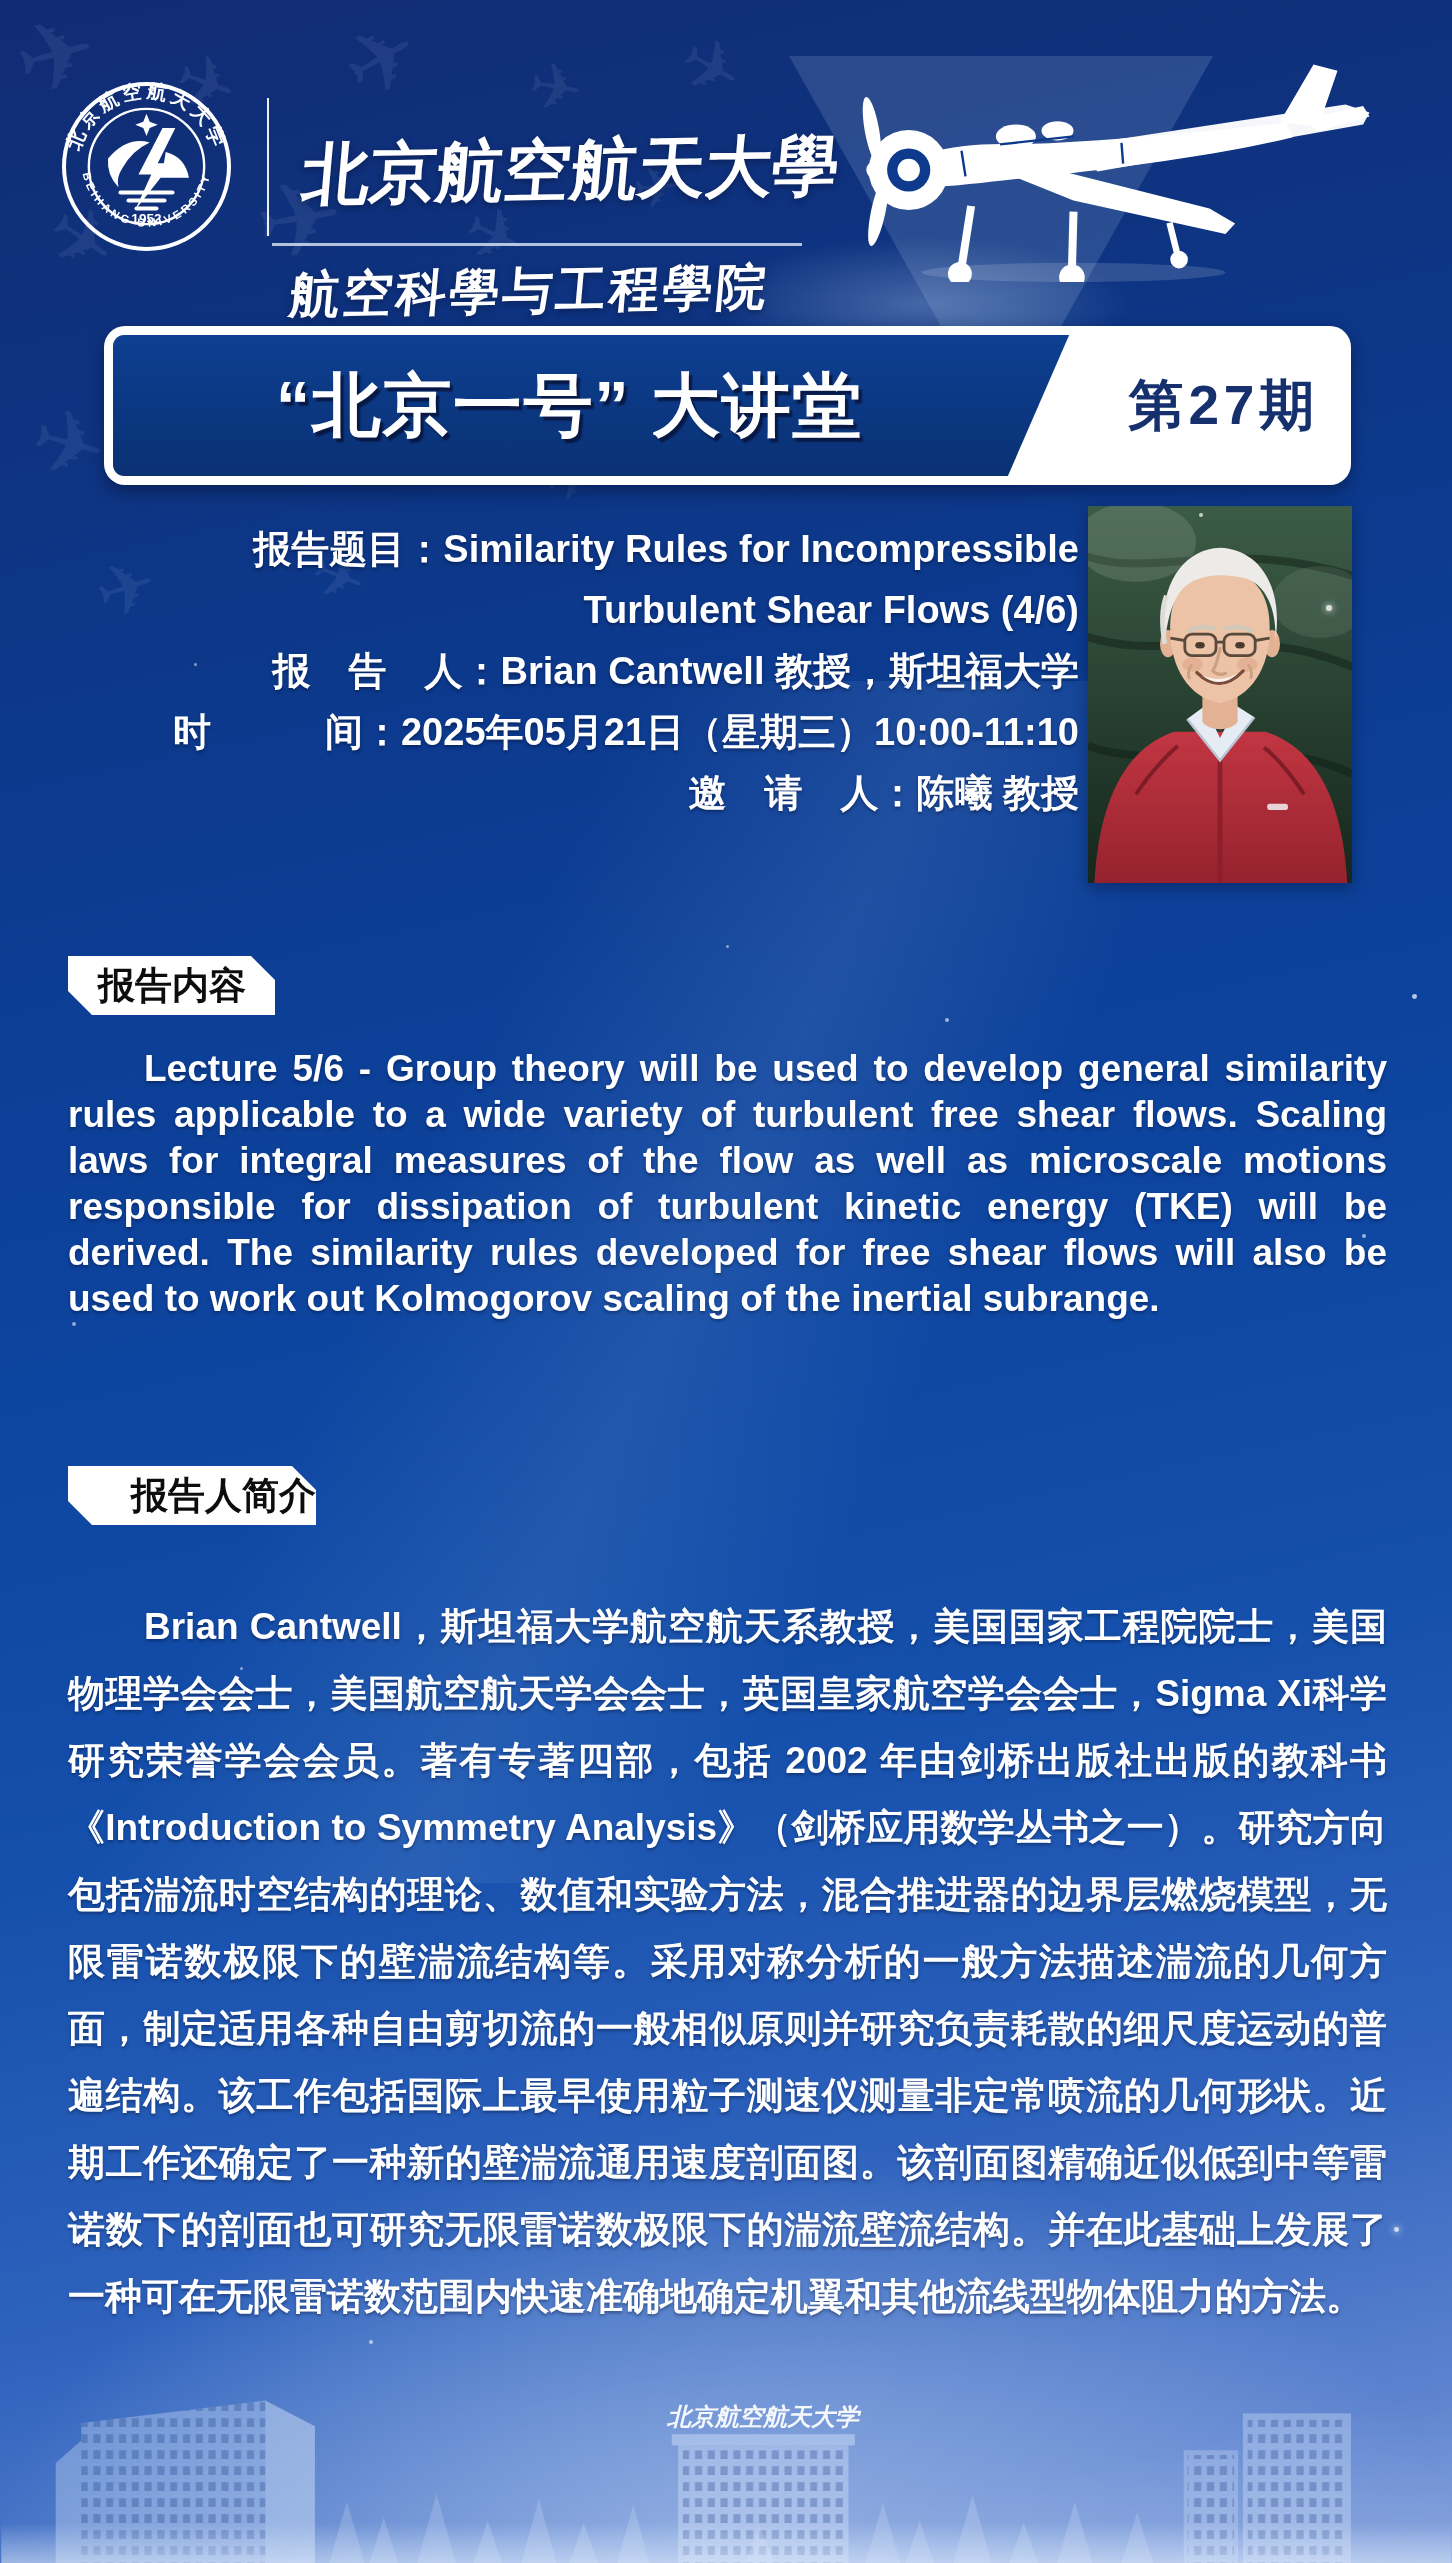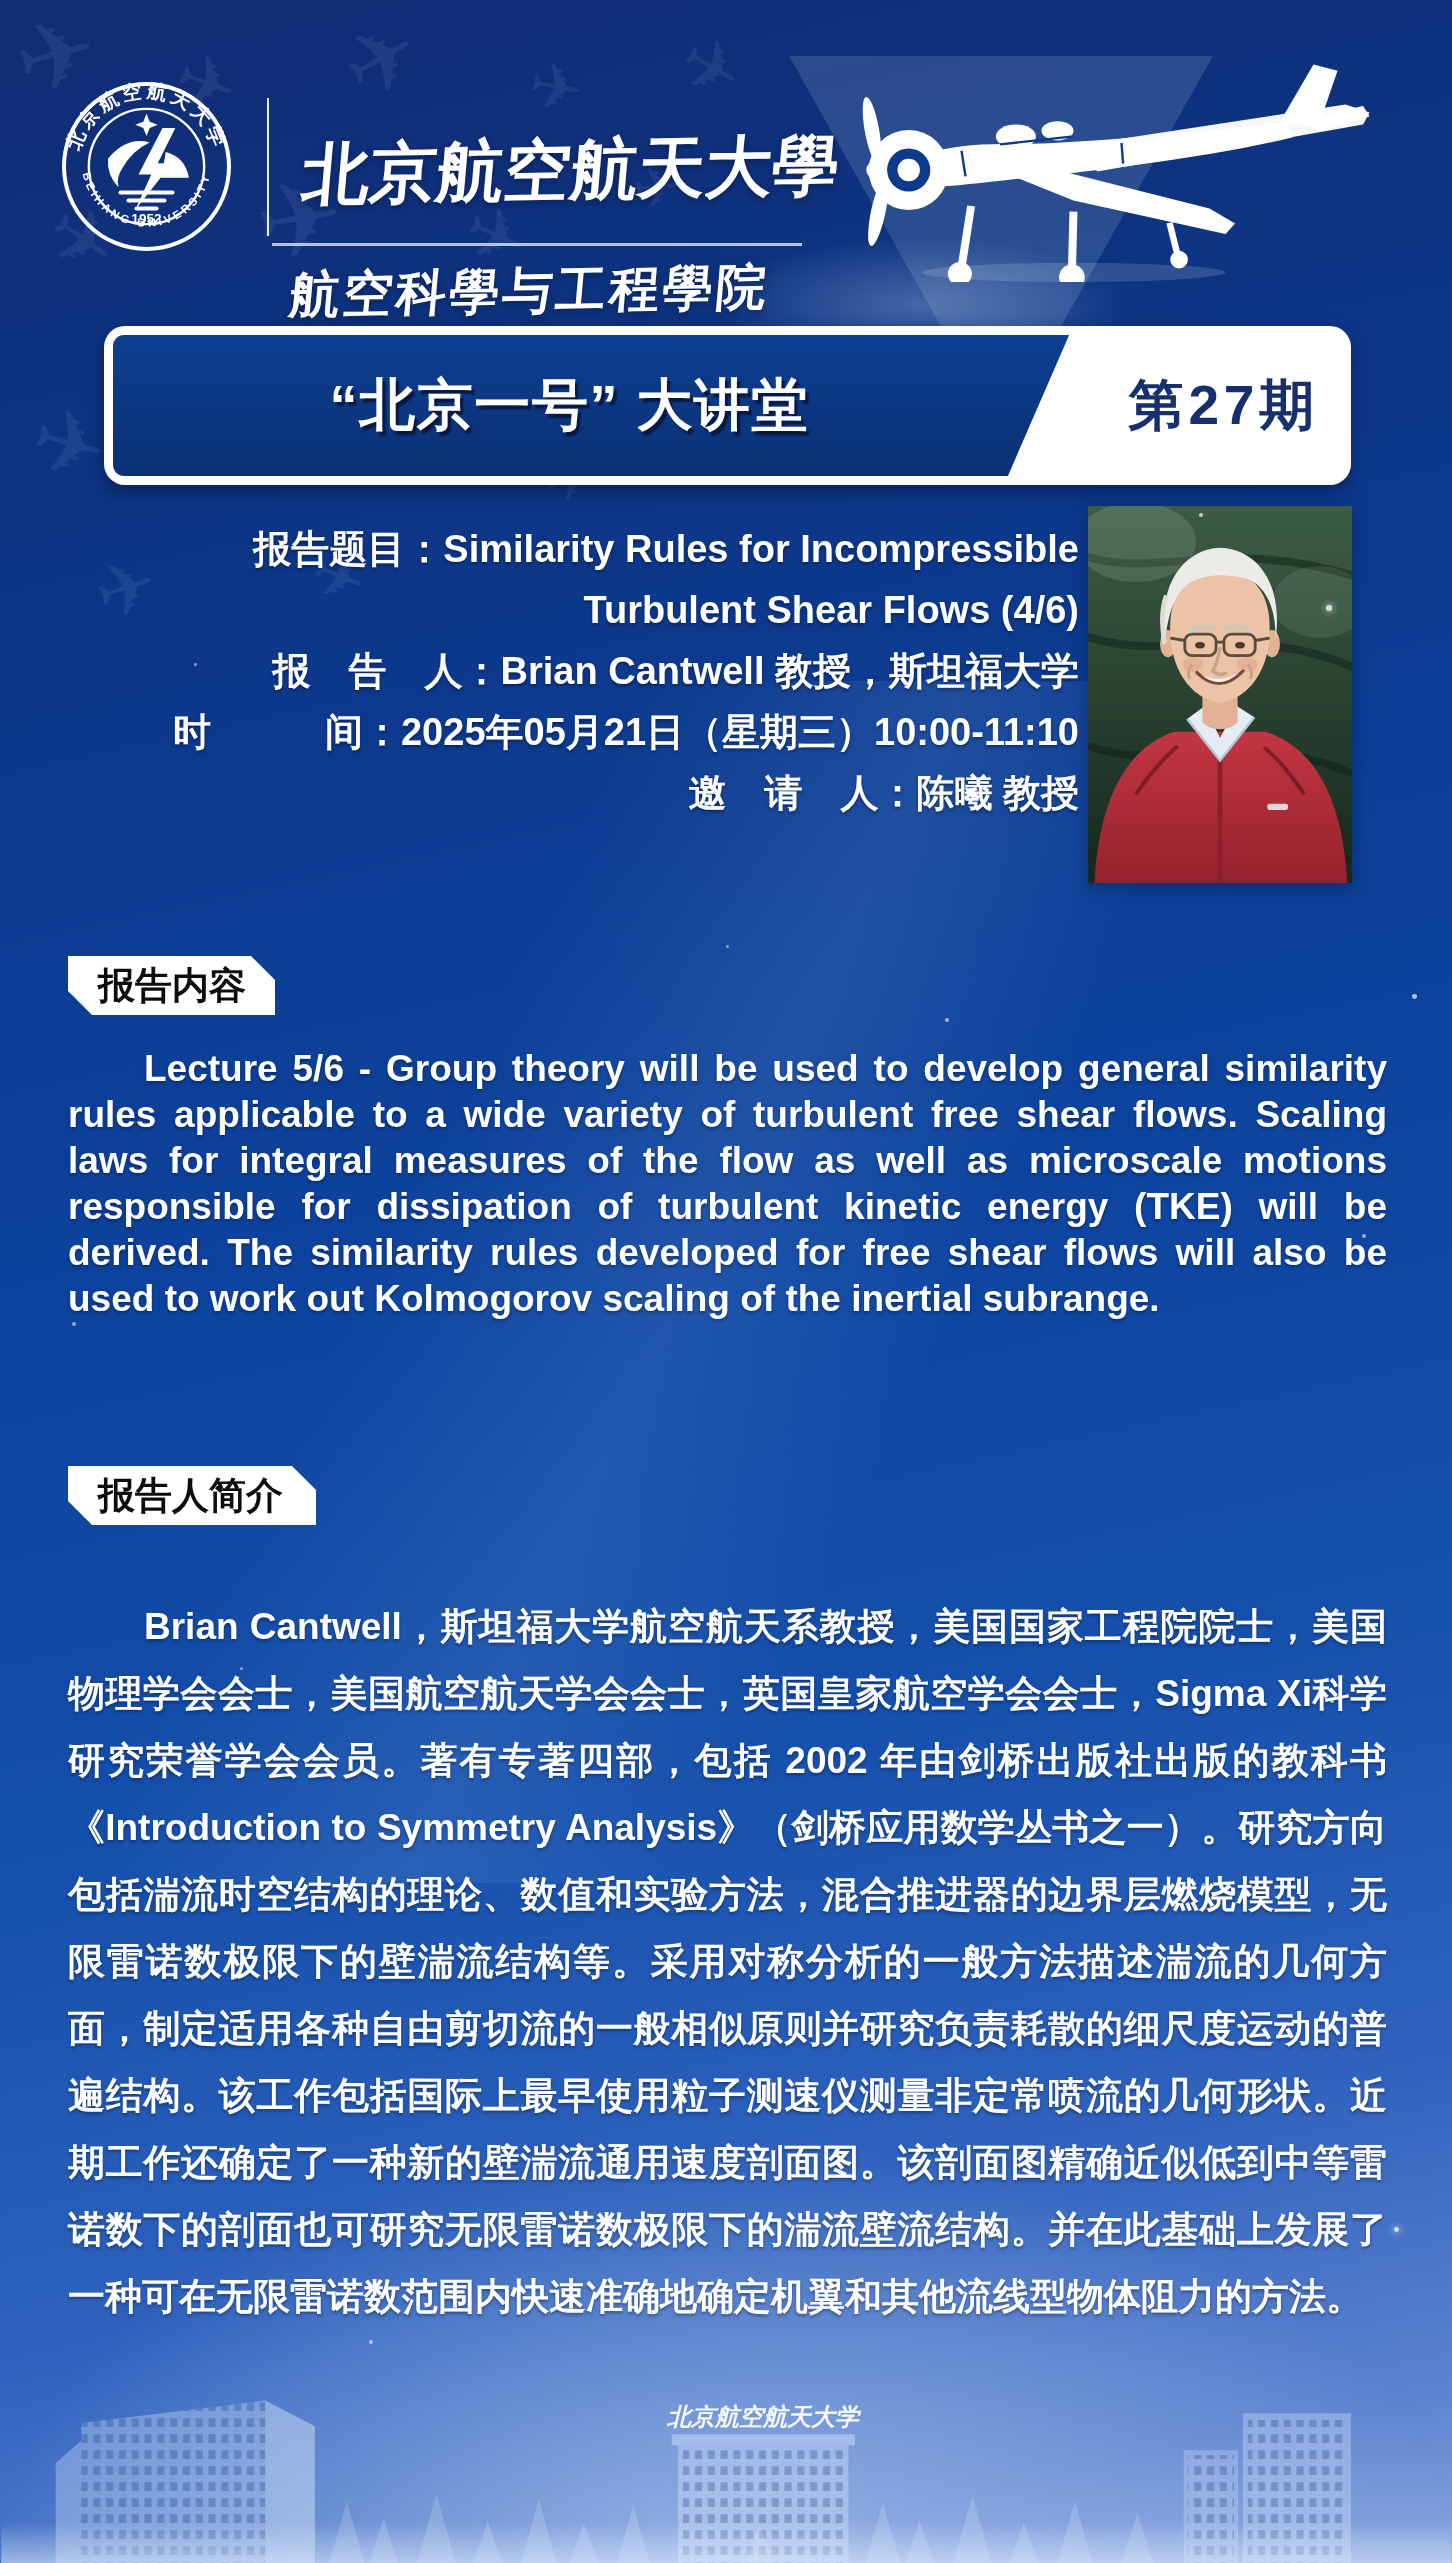--- a/index.html
+++ b/index.html
@@ -29,35 +29,35 @@
   .plane-art{position:absolute;left:833px;top:42px;width:561px;height:240px;}
   .glow-plane{position:absolute;left:713px;top:236px;width:417px;height:136px;
     background:radial-gradient(ellipse,rgba(185,208,242,.32),transparent 70%);}
   
   .banner{position:absolute;left:104px;top:326px;width:1247px;height:159px;background:#fff;
     border-radius:21px;box-shadow:0 6.4px 16px rgba(4,14,45,.45);}
   .banner-dark{position:absolute;left:8.8px;top:8.8px;right:8.8px;bottom:8.8px;border-radius:11.2px;
     background:linear-gradient(180deg,#0d3f92,#0a3173);
     clip-path:polygon(0 0,77.8% 0,72.8% 100%,0 100%);
     display:flex;align-items:center;}
-  .banner-title{width:913px;text-align:center;font-size:56px;font-weight:700;color:#fff;
+  .banner-title{width:913px;text-align:center;font-size:69px;font-weight:700;color:#fff;
     letter-spacing:1.6px;text-shadow:3.2px 4px 1.6px rgba(8,18,55,.8);white-space:nowrap;}
   .banner-issue{position:absolute;right:32px;top:50%;transform:translateY(-50%);
     font-size:55px;font-weight:800;color:#16306e;letter-spacing:4.8px;white-space:nowrap;}
   
   .details{position:absolute;left:68px;top:519px;width:1011px;color:#fff;}
   .details .line{font-size:38px;font-weight:700;height:61px;line-height:61px;white-space:nowrap;
     text-shadow:0 1.6px 3.2px rgba(0,10,40,.45);text-align:right;}
   .photo{position:absolute;left:1088px;top:506px;width:264px;height:377px;box-shadow:0 4.8px 14.4px rgba(4,14,45,.4);}
   
   .badge{position:absolute;left:68px;background:#fff;color:#0d0d0d;font-size:37px;font-weight:700;
     height:59px;line-height:59px;box-sizing:border-box;padding-left:30px;white-space:nowrap;
     clip-path:polygon(0 0,calc(100% - 24px) 0,100% 24px,100% 100%,24px 100%,0 calc(100% - 24px));}
   .badge-content{top:956px;width:207px;}
-  .badge-bio{top:1466px;width:248px;}
+  .badge-bio{top:1466px;width:248px;text-align:right;}
   
   .content-body{position:absolute;left:68px;top:1046px;width:1319px;margin:0;
     font-size:37px;font-weight:700;color:#fff;line-height:46px;text-align:justify;text-indent:76px;
     text-shadow:0 1.6px 3.2px rgba(0,10,40,.4);}
   .bio-body{position:absolute;left:68px;top:1593px;width:1319px;margin:0;
     font-size:37px;font-weight:700;color:#fff;line-height:67px;text-align:justify;text-indent:76px;
     text-shadow:0 1.6px 3.2px rgba(0,10,40,.4);}
   
   .footer-art{position:absolute;left:0;bottom:0;width:1453px;height:196px;}
   

